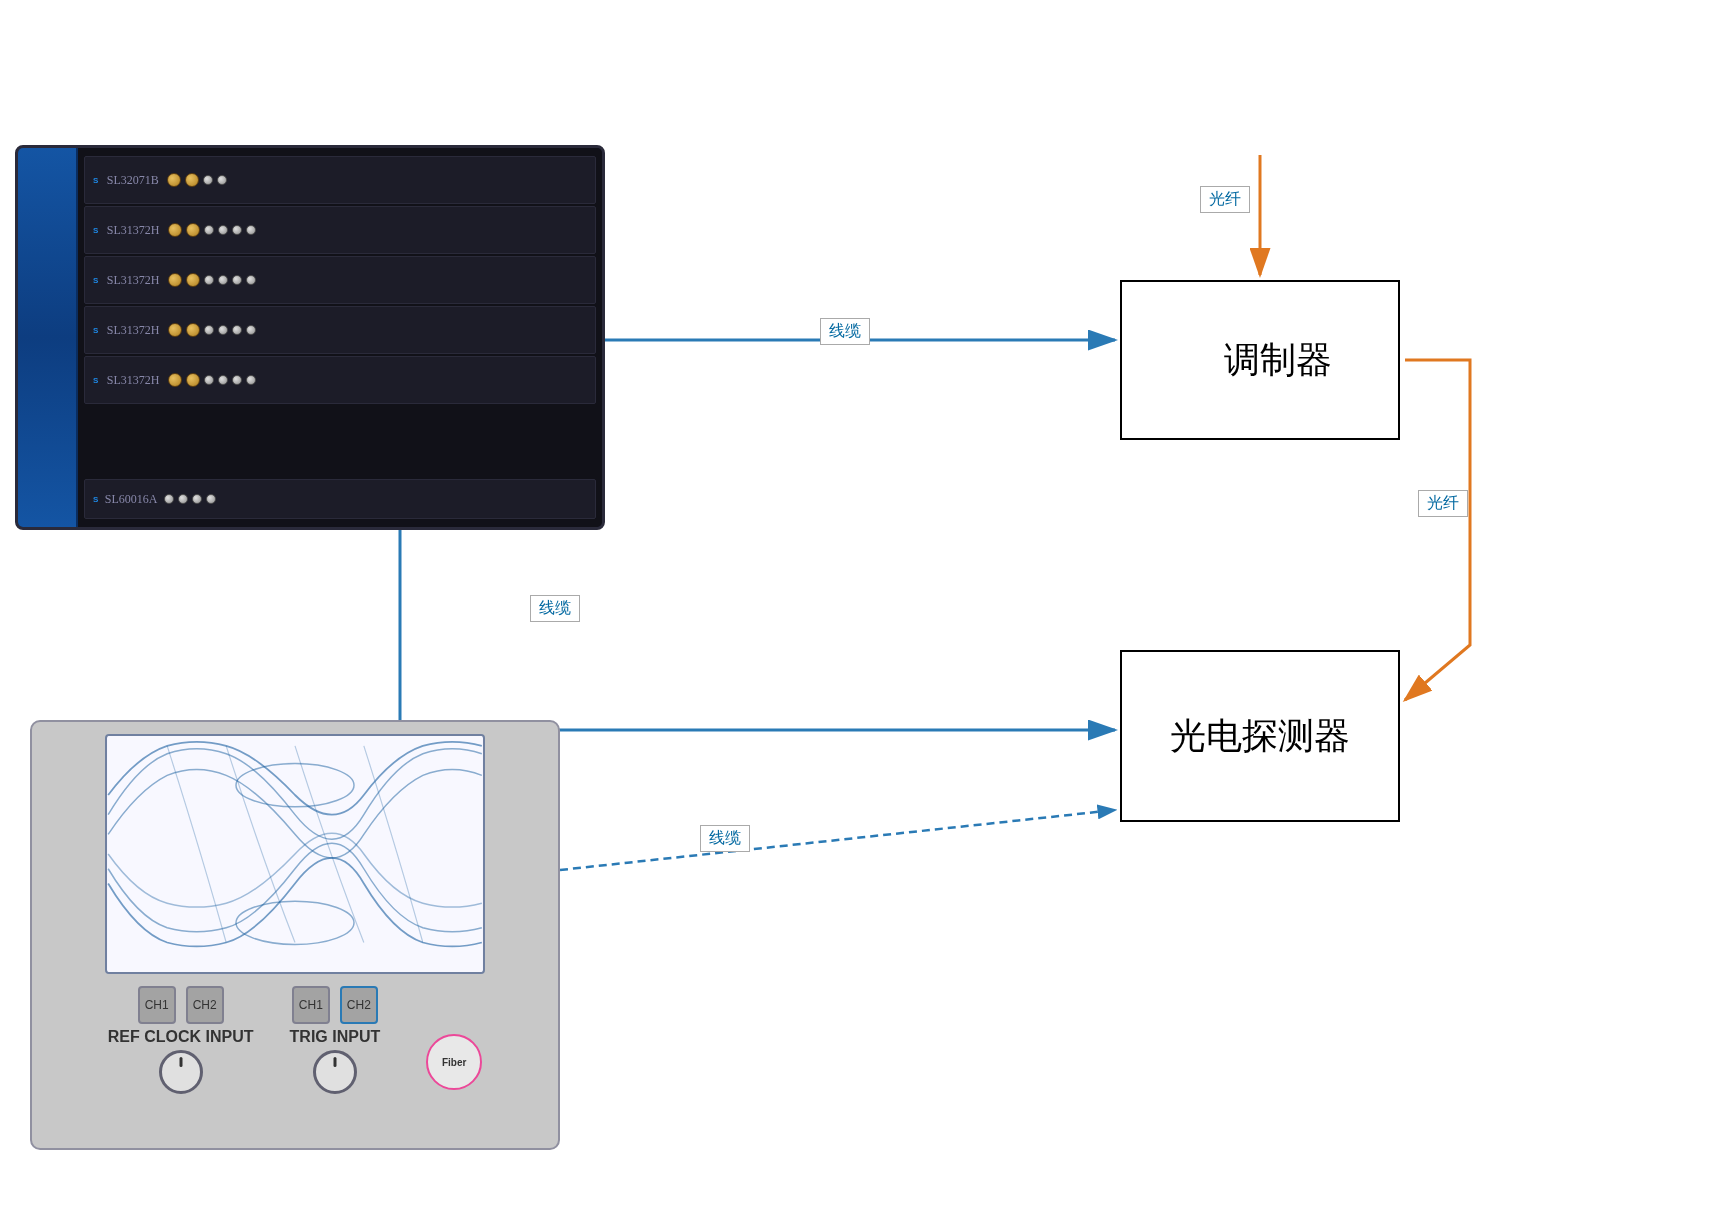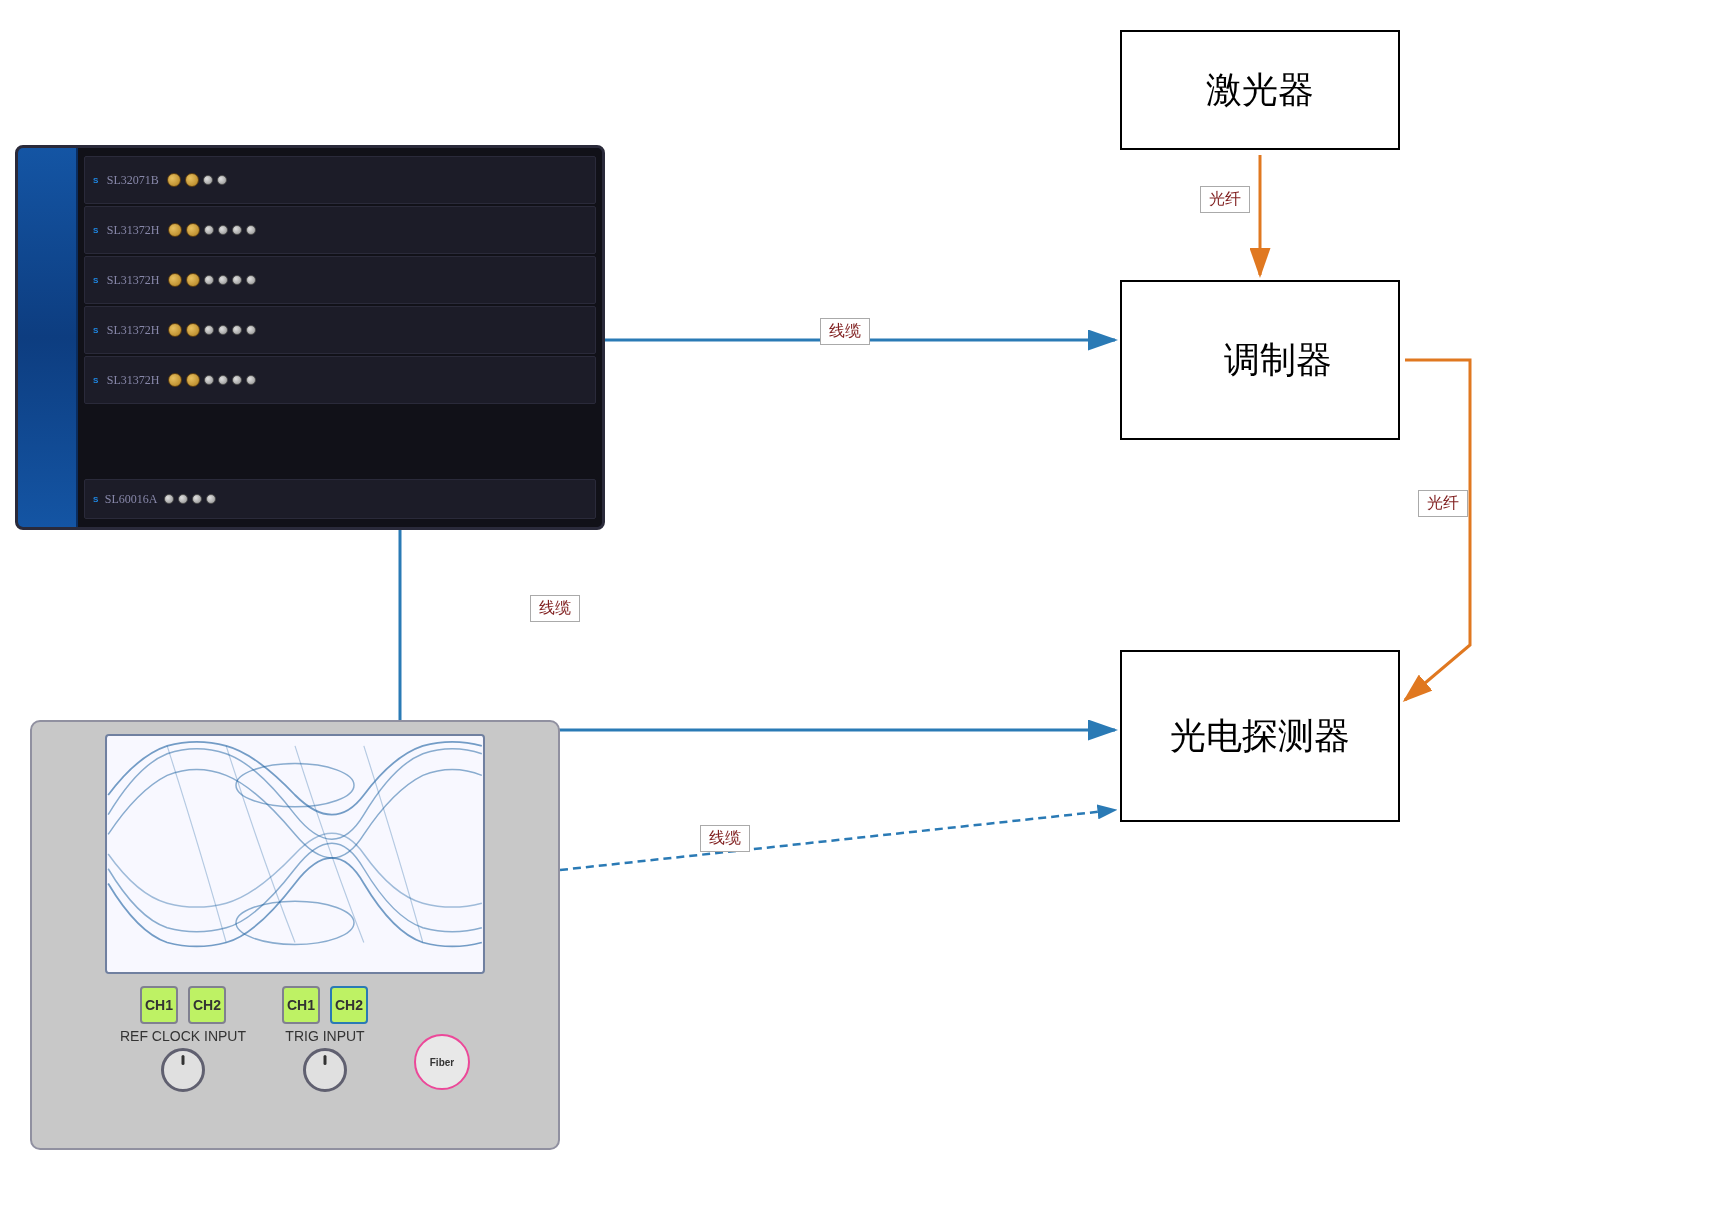--- a/index.html
+++ b/index.html
@@ -138,35 +138,35 @@
       align-items: center;
       gap: 4px;
     }
     .osc-knob-row {
       display: flex;
       gap: 10px;
     }
     .osc-knob {
       width: 38px;
       height: 38px;
-      background: #bef264;
+      background: #a3a3a3;
       border: 2px solid #808090;
       border-radius: 4px;
       display: flex;
       align-items: center;
       justify-content: center;
-      font-size: 14px;
+      font-size: 12px;
       color: #333;
-      font-weight: bold;
+      font-weight: normal;
     }
     .osc-label {
-      font-size: 14px;
+      font-size: 16px;
       color: #333;
       text-align: right;
-      font-weight: normal;
+      font-weight: bold;
     }
     .osc-big-knob {
       width: 44px;
       height: 44px;
       background: #e0e0e0;
       border: 3px solid #606070;
       border-radius: 50%;
       position: relative;
     }
     .osc-big-knob::after {
@@ -225,21 +225,21 @@
       height: 172px;
     }
 
     
     .arrow-label {
       position: absolute;
       background: #fff;
       border: 1px solid #aaa;
       padding: 2px 8px;
       font-size: 16px;
-      color: #7f1d1d;
+      color: #0369a1;
       white-space: nowrap;
     }
 
     
     .arrows-svg {
       position: absolute;
       top: 0;
       left: 0;
       width: 1717px;
       height: 1226px;
@@ -401,23 +401,20 @@
         <div class="osc-big-knob"></div>
       </div>
 
       <div class="osc-control-group" style="margin-left:30px;">
         <div style="height:44px;"></div>
         <div class="osc-fiber-btn">Fiber</div>
       </div>
     </div>
   </div>
 
-  <div class="device-box laser-box">
-    <span>激光器</span>
-  </div>
 
   <div class="device-box modulator-box">
     <span>调制器</span>
   </div>
 
   <div class="device-box photodetector-box">
     <span>光电探测器</span>
   </div>
 
   <div class="arrow-label" style="left:820px; top:318px;">线缆</div>

